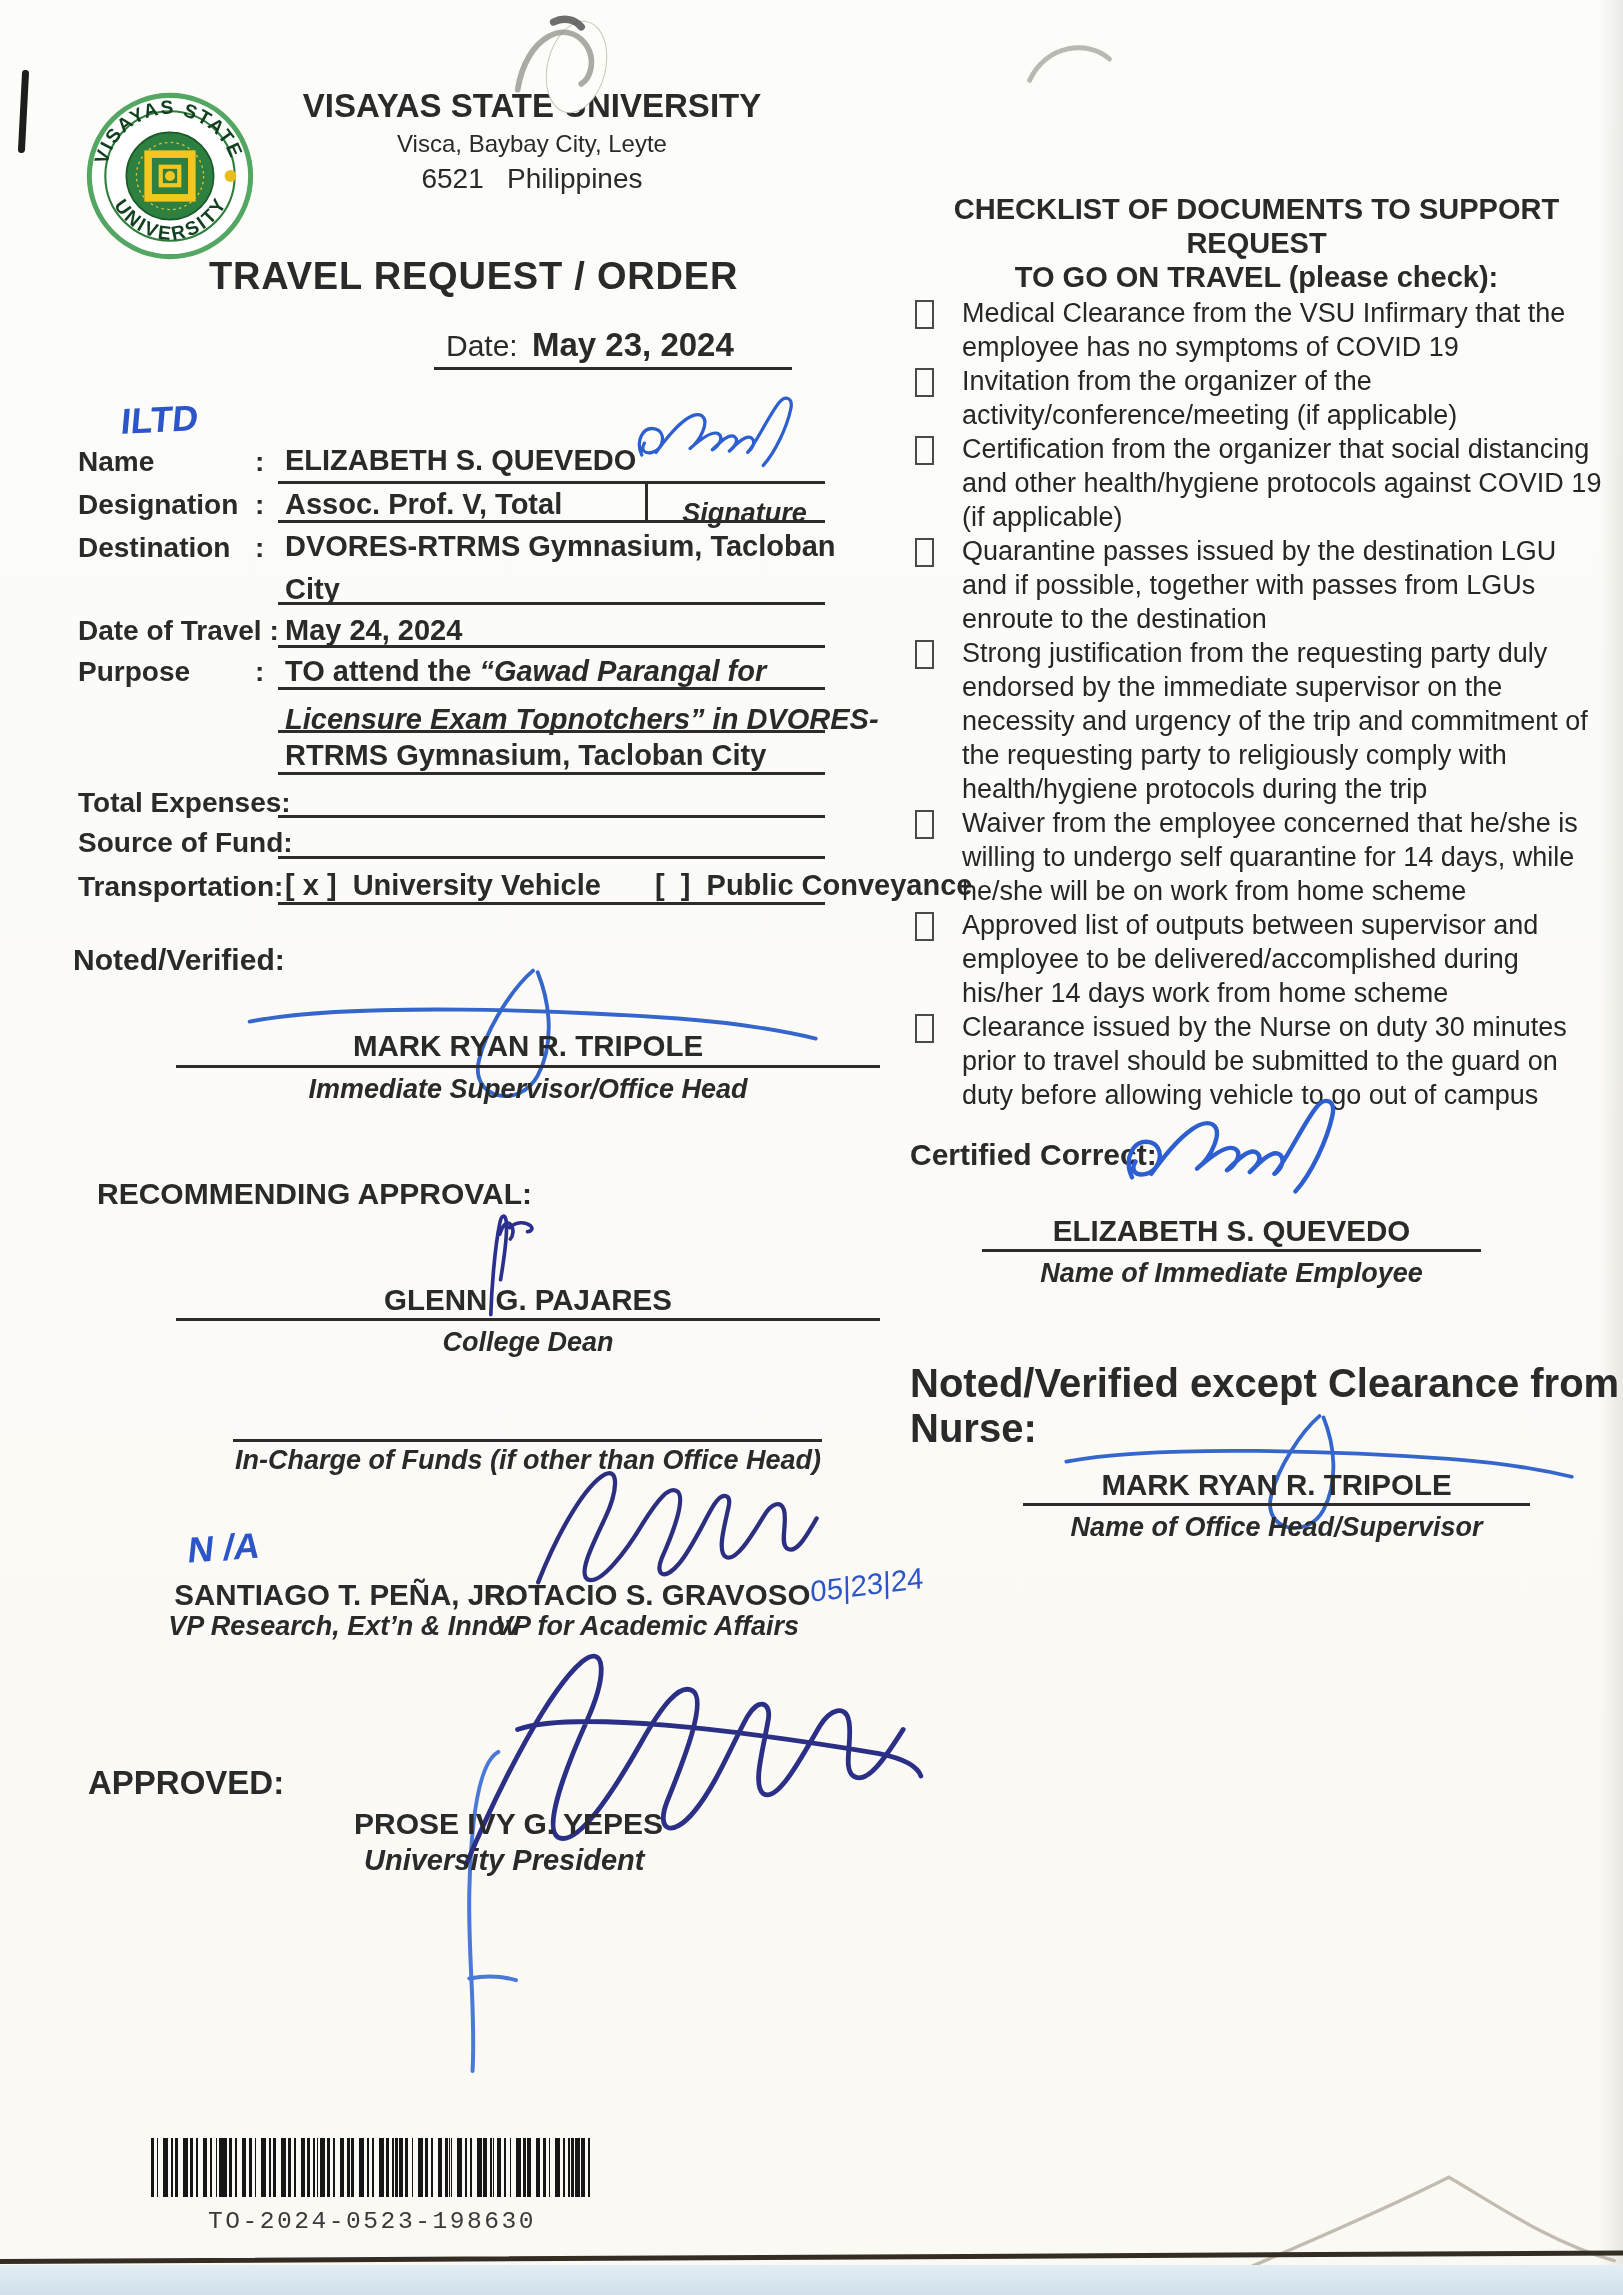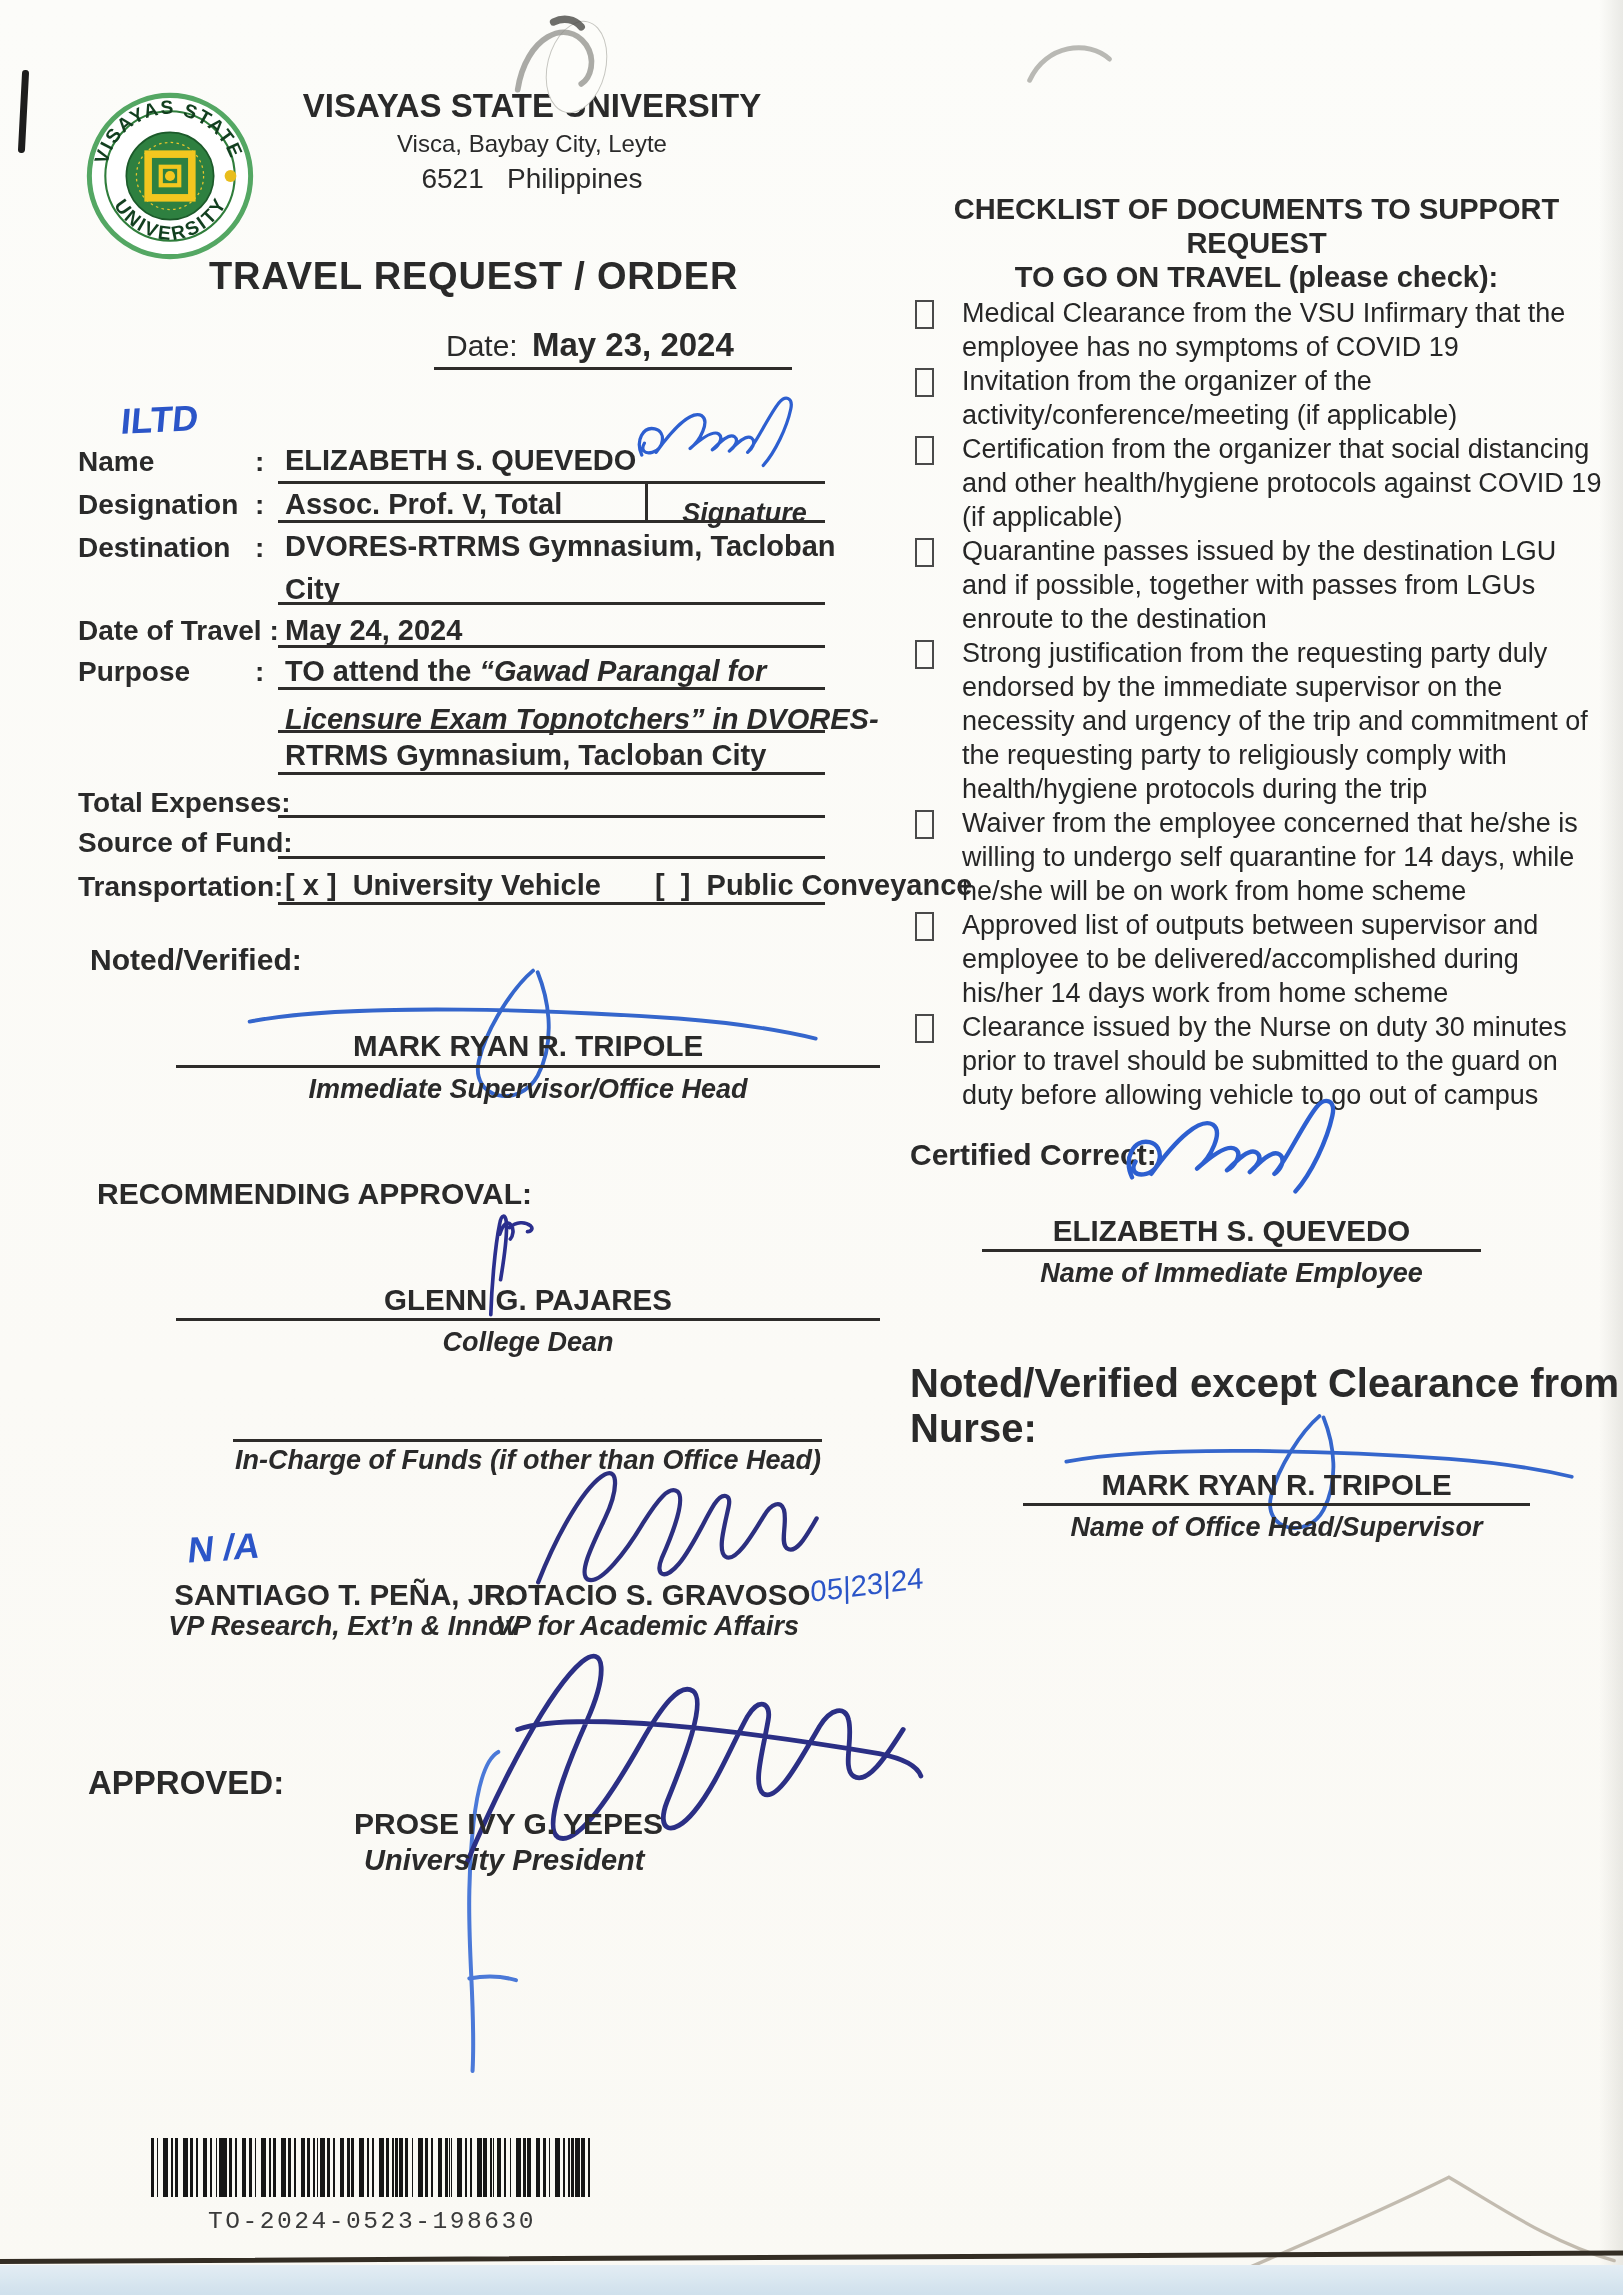--- a/index.html
+++ b/index.html
@@ -128,21 +128,21 @@
   <div class="rule" style="left:278px;top:815px;width:547px"></div>
 
   <div class="abs lbl" style="left:78px;top:827px">Source of Fund:</div>
   <div class="rule" style="left:278px;top:856px;width:547px"></div>
 
   <div class="abs lbl" style="left:78px;top:871px">Transportation:</div>
   <div class="abs val pre" style="left:285px;top:869px">[ x ]  University Vehicle</div>
   <div class="abs val pre" style="left:655px;top:869px">[  ]  Public Conveyance</div>
   <div class="rule" style="left:278px;top:902px;width:547px"></div>
 
-  <div class="abs heading" style="left:90px;top:943px">Noted/Verified:</div>
+  <div class="abs heading" style="left:73px;top:943px">Noted/Verified:</div>
   <svg class="abs sig" style="left:237px;top:966px" width="589" height="139" viewBox="0 0 760 180">
     <path d="M15,72 C150,46 430,58 570,68 C650,74 706,84 748,94" stroke="#3566cc" stroke-width="5"></path>
     <path d="M388,8 C404,48 410,100 388,142 C364,186 300,172 312,122 C322,80 356,28 382,6" stroke="#3566cc" stroke-width="5"></path>
   </svg>
   <div class="abs nm ctr" style="left:176px;top:1029px;width:704px">MARK RYAN R. TRIPOLE</div>
   <div class="rule" style="left:176px;top:1065px;width:704px"></div>
   <div class="abs ttl ctr" style="left:176px;top:1074px;width:704px">Immediate Supervisor/Office Head</div>
 
   <div class="abs heading" style="left:97px;top:1177px">RECOMMENDING APPROVAL:</div>
   <svg class="abs sig" style="left:446px;top:1208px" width="123" height="110" viewBox="0 0 150 270">

